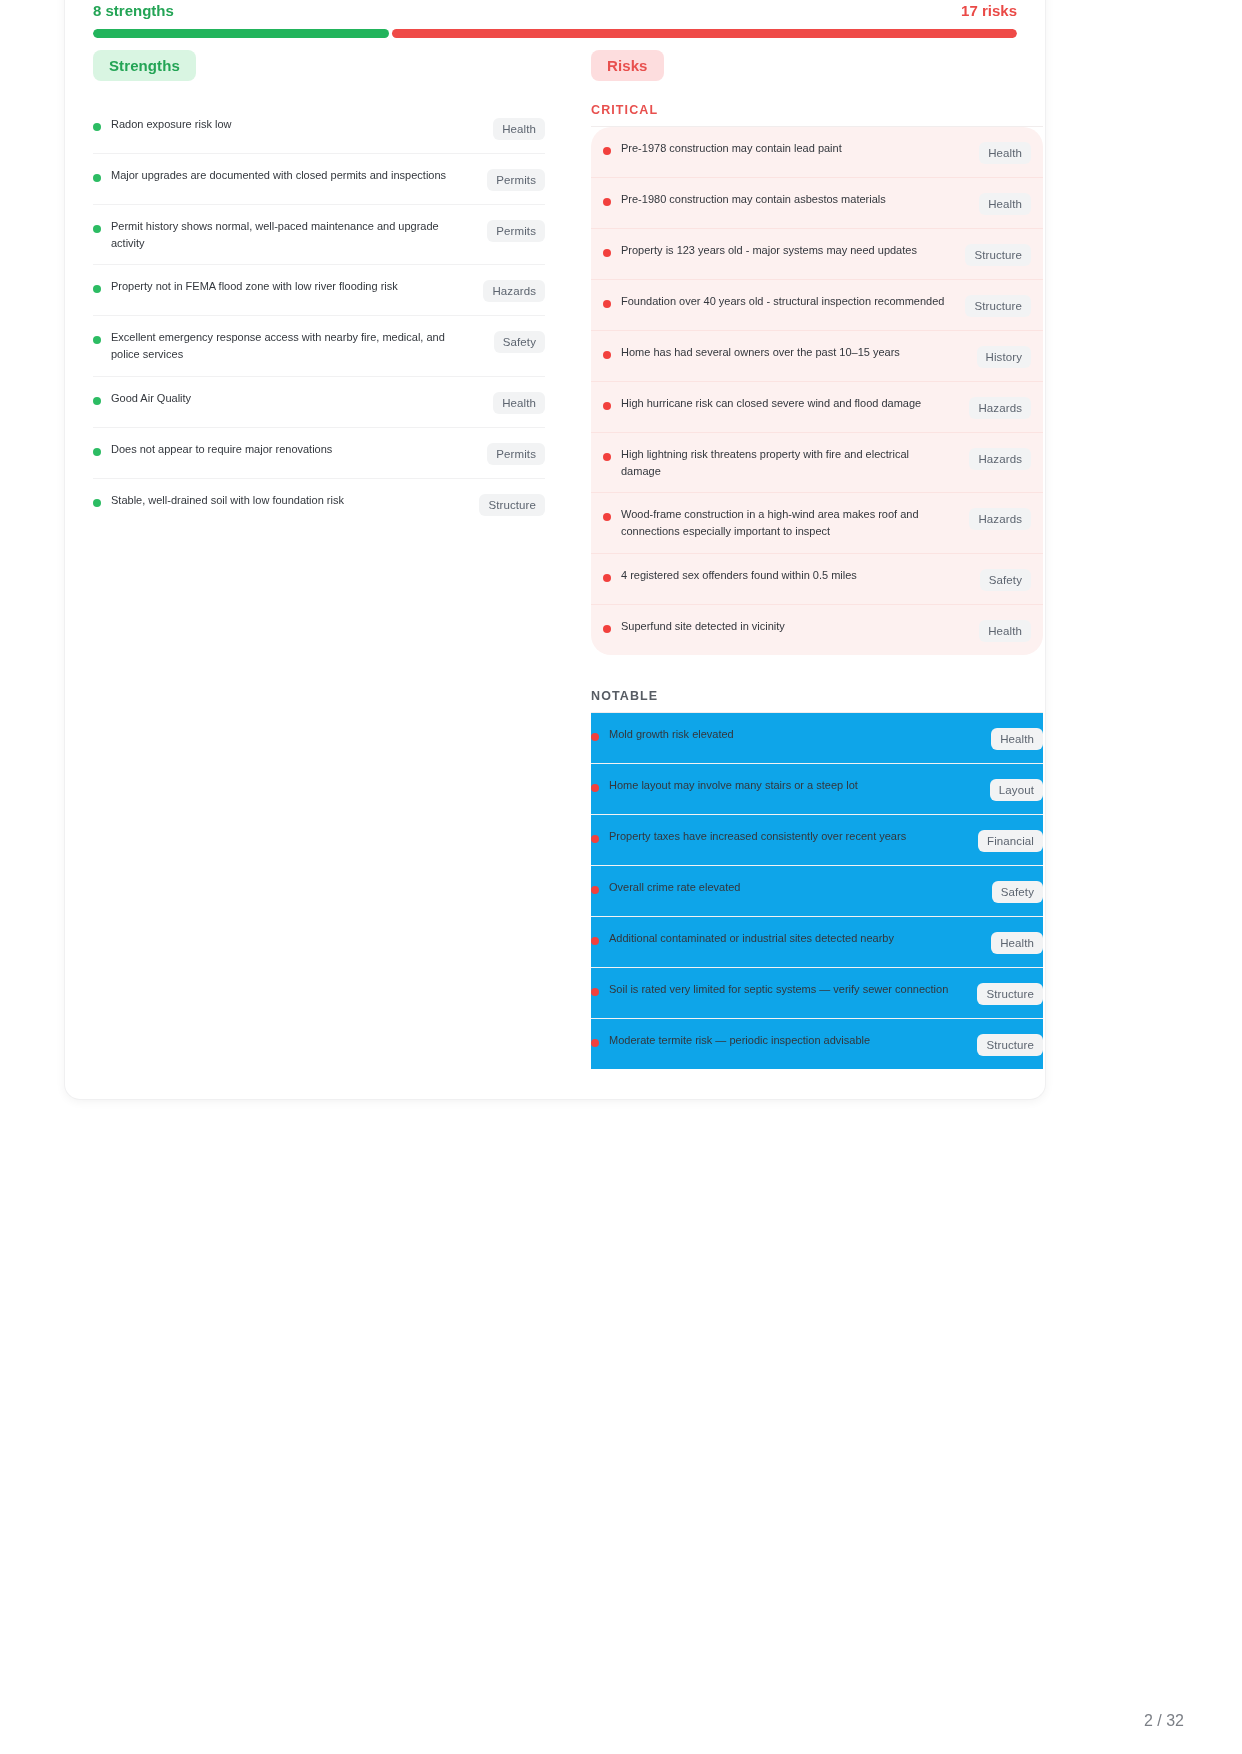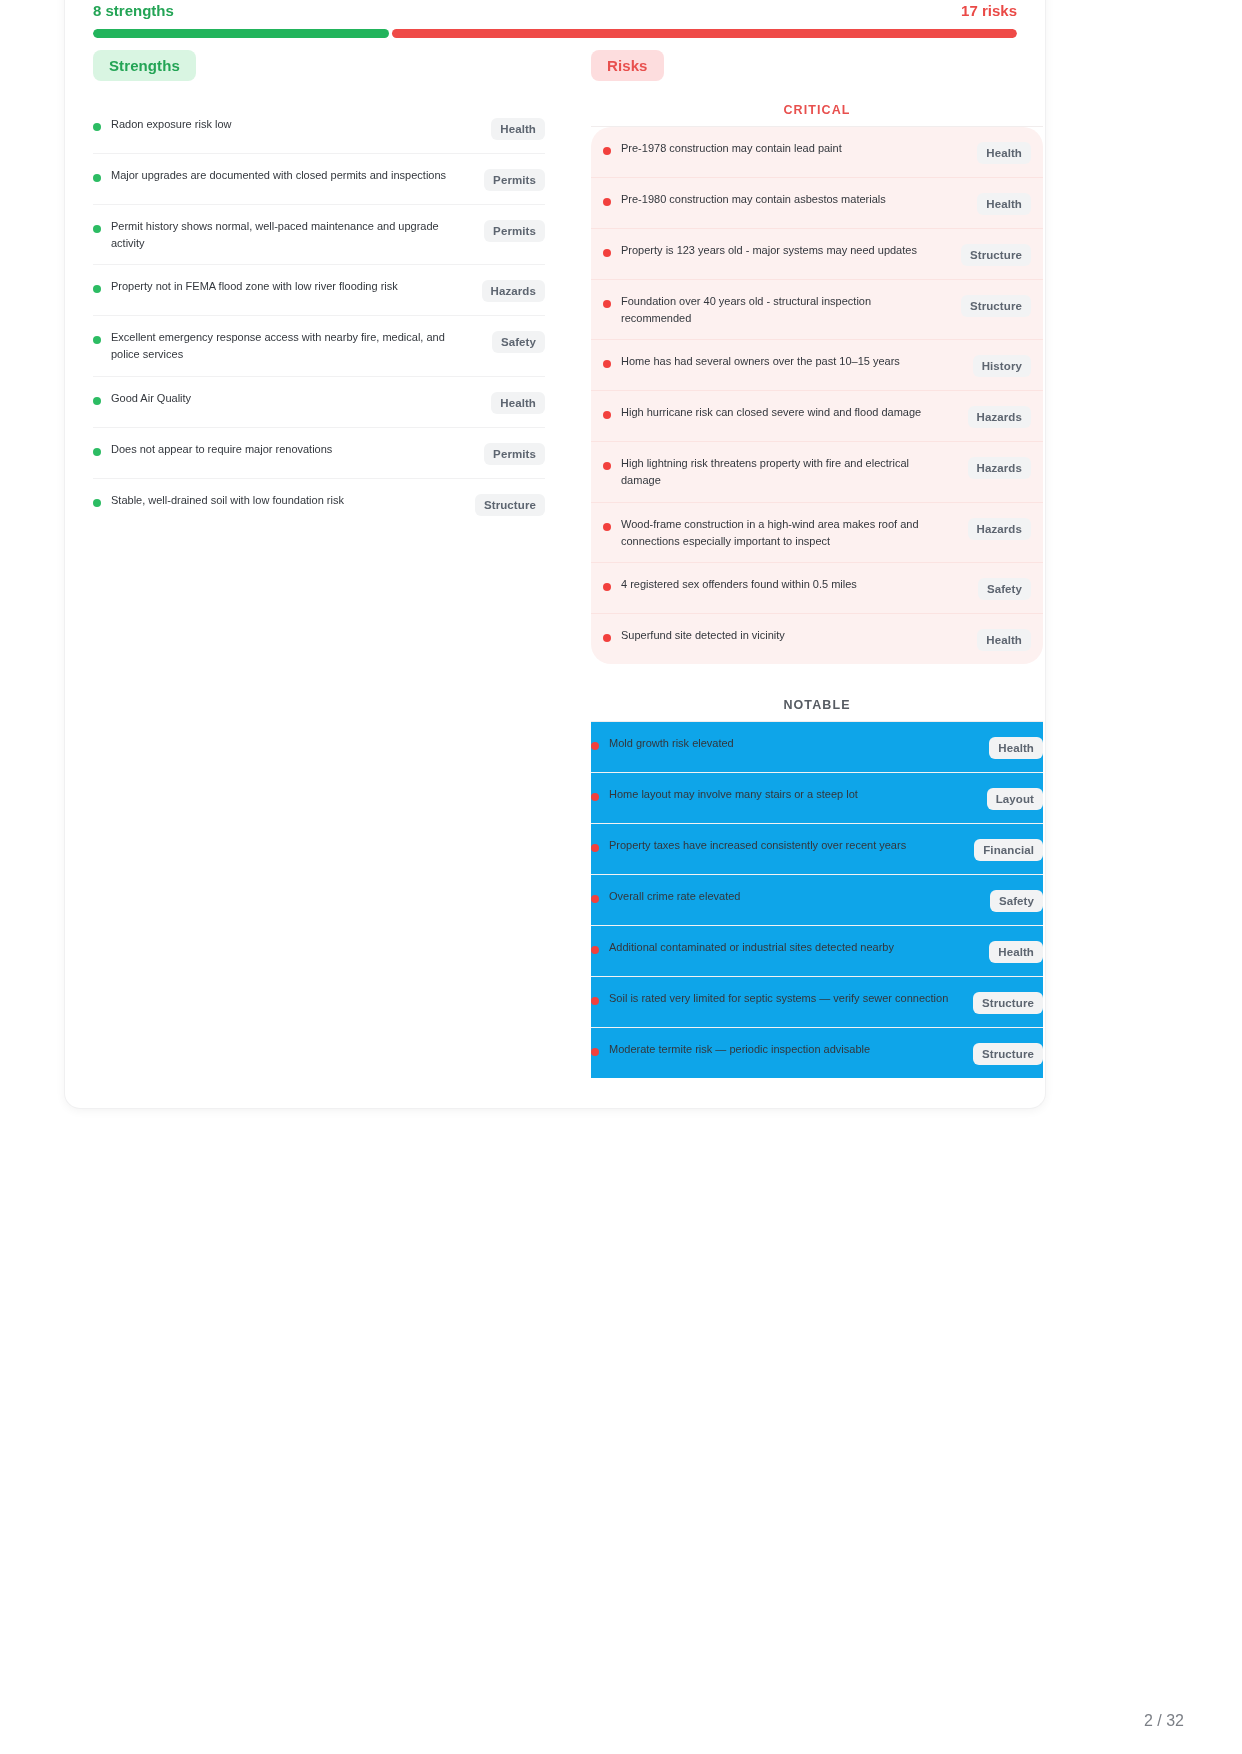--- a/index.html
+++ b/index.html
@@ -112,37 +112,36 @@
     line-height: 1.52;
     color: #33373d;
     padding-right: 10px;
   }
 
   .badge {
     flex: none;
     align-self: flex-start;
     margin-top: 2px;
     font-size: 11.5px;
-    font-weight: 700;
+    font-weight: 400;
     color: #5d6570;
     background: #f2f3f4;
     border-radius: 6px;
     padding: 5px 9px;
     white-space: nowrap;
     letter-spacing: 0.1px;
   }
 
   
   .sec-head {
     font-size: 12.5px;
     font-weight: 700;
     letter-spacing: 1.1px;
     padding-bottom: 9px;
     border-bottom: 1px solid #f1eded;
-    text-align: center;
   }
   .sec-head-critical { color: #e8504e; }
   .sec-head-notable  { color: #575c63; }
 
   .risk-group { margin-top: 4px; }
   .risk-group-critical .rows { background: #fdf1f0; border-radius: 20px; }
   .risk-group-critical .row { border-bottom-color: #fbe3e1; padding-left: 12px; padding-right: 12px; }
   .risk-group-critical .row:last-child { border-bottom: none; }
   .risk-group-notable .rows { background: #0ea5e9; }
   .risk-group-notable .row { border-bottom-color: #f2f2f3; }

